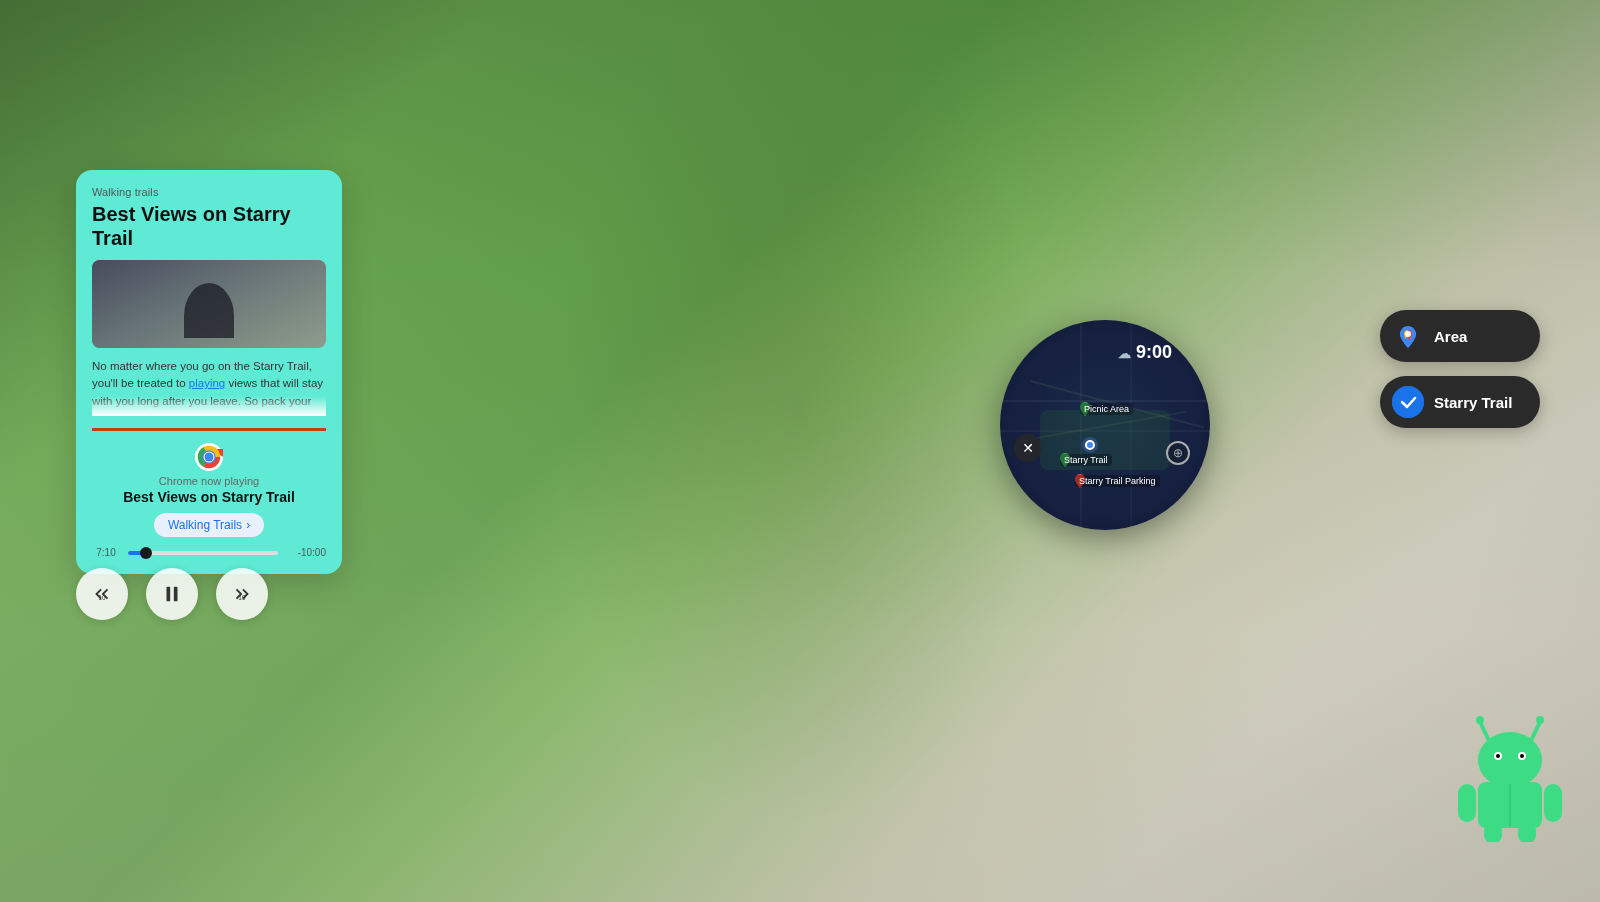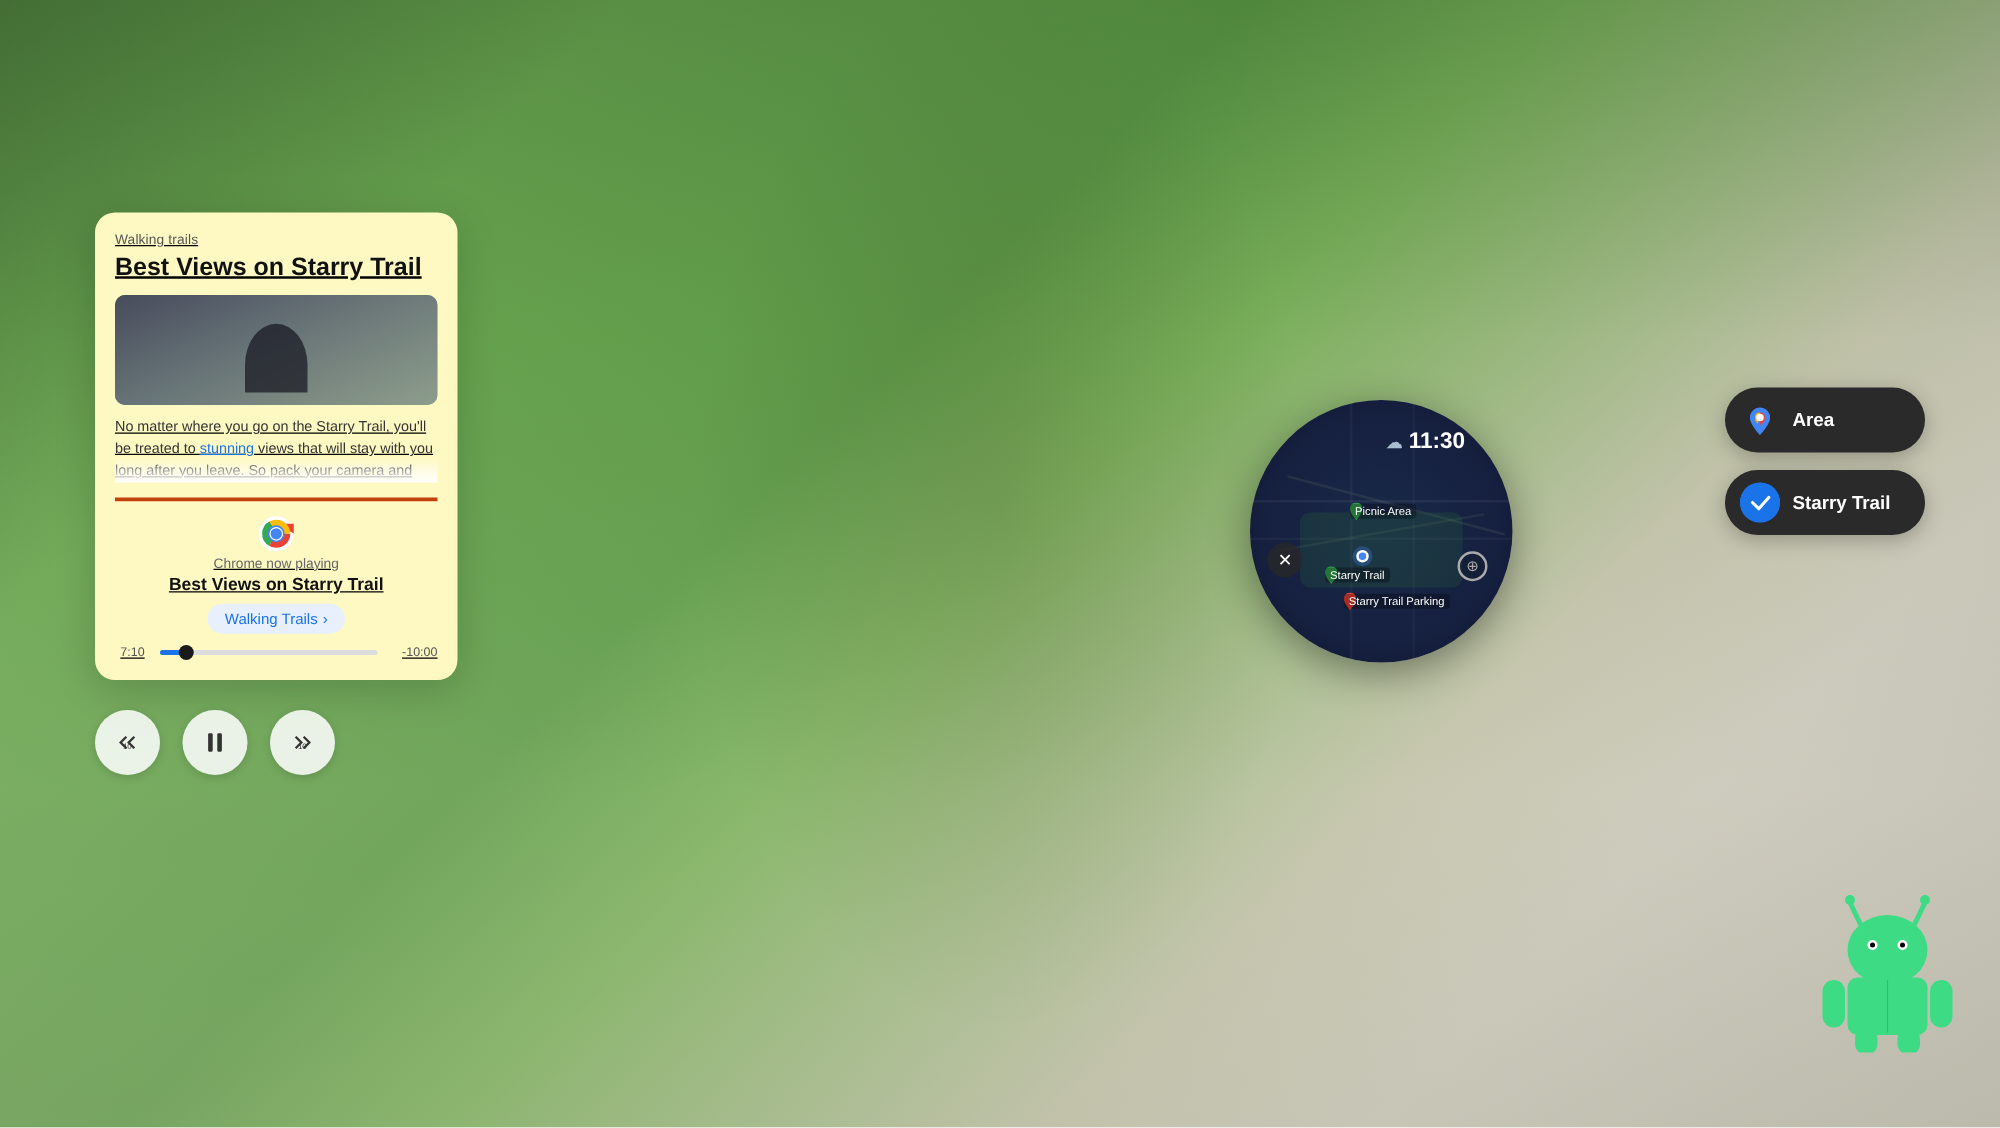--- a/index.html
+++ b/index.html
@@ -26,27 +26,26 @@
       background:
         radial-gradient(ellipse 350px 600px at 50% 45%, rgba(60,40,20,0.15) 0%, transparent 70%),
         linear-gradient(to bottom, rgba(50,80,40,0.3) 0%, rgba(100,120,80,0.1) 30%, rgba(200,200,180,0.2) 70%, rgba(180,180,160,0.3) 100%);
     }
 
     
     .article-card {
       position: absolute;
       left: 76px;
       top: 170px;
-      width: 290px;
-      background: #fef9c3;
+      width: 266px;
+      background: #5eead4;
       border-radius: 16px;
       box-shadow: 0 8px 32px rgba(0,0,0,0.18);
       padding: 16px 16px 14px;
       z-index: 10;
-      text-decoration: underline;
     }
 
     .article-category {
       font-size: 11px;
       color: #555;
       margin-bottom: 4px;
       letter-spacing: 0.01em;
     }
 
     .article-title {
@@ -380,21 +379,21 @@
 <body>
 
 <div class="bg"></div>
 
 <div class="article-card">
   <div class="article-category">Walking trails</div>
   <div class="article-title">Best Views on Starry Trail</div>
   <div class="article-image"></div>
   <div class="article-fade">
     <div class="article-body">
-      No matter where you go on the Starry Trail, you'll be treated to <span class="underline">stunning</span> views that will stay with you long after you leave. So pack your camera and
+      No matter where you go on the Starry Trail, you'll be treated to <span class="underline">playing</span> views that will stay with you long after you leave. So pack your camera and
     </div>
   </div>
 
   <div class="media-section">
     
     <svg class="chrome-icon" viewBox="0 0 28 28">
       <circle cx="14" cy="14" r="14" fill="#fff"></circle>
       <circle cx="14" cy="14" r="8" fill="#4285f4"></circle>
       <path d="M14 6 h14 a14 14 0 0 1 7 12.12 L28.5 14 Z" fill="#ea4335" transform="rotate(0,14,14)"></path>
 
@@ -453,21 +452,21 @@
   <div class="map-road-h" style="top:110px;left:0;width:210px;opacity:0.2;"></div>
   <div class="map-road-d" style="top:60px;left:30px;width:180px;transform:rotate(15deg);opacity:0.3;"></div>
   <div class="map-road-d" style="top:120px;left:20px;width:170px;transform:rotate(-10deg);opacity:0.25;"></div>
   <div class="map-road-v" style="left:80px;top:0;height:210px;opacity:0.2;"></div>
   <div class="map-road-v" style="left:130px;top:0;height:210px;opacity:0.15;"></div>
 
   <div style="position:absolute;top:90px;left:40px;width:130px;height:60px;background:rgba(50,150,50,0.15);border-radius:8px;z-index:1;"></div>
 
   <div class="map-time">
     <span style="font-size:13px;color:#aac0d0;">☁</span>
-    <span>11:30</span>
+    <span>9:00</span>
   </div>
 
   <div class="map-pin map-pin-green" style="top:82px;left:80px;">
     <svg width="10" height="14" viewBox="0 0 10 14">
         <path d="M5 0C2.24 0 0 2.24 0 5c0 3.75 5 9 5 9s5-5.25 5-9c0-2.76-2.24-5-5-5z" fill="#34a853"></path>
       </svg>
     <div class="map-label">Picnic Area</div>
   </div>
 
   <div class="map-pin map-pin-blue" style="top:120px;left:85px;">

